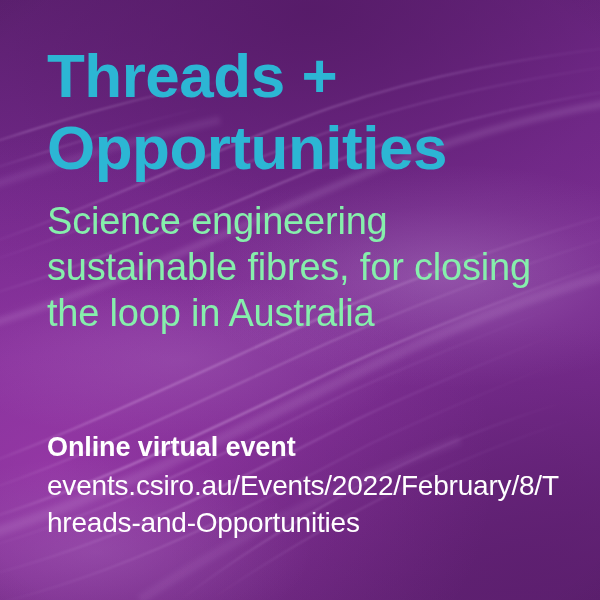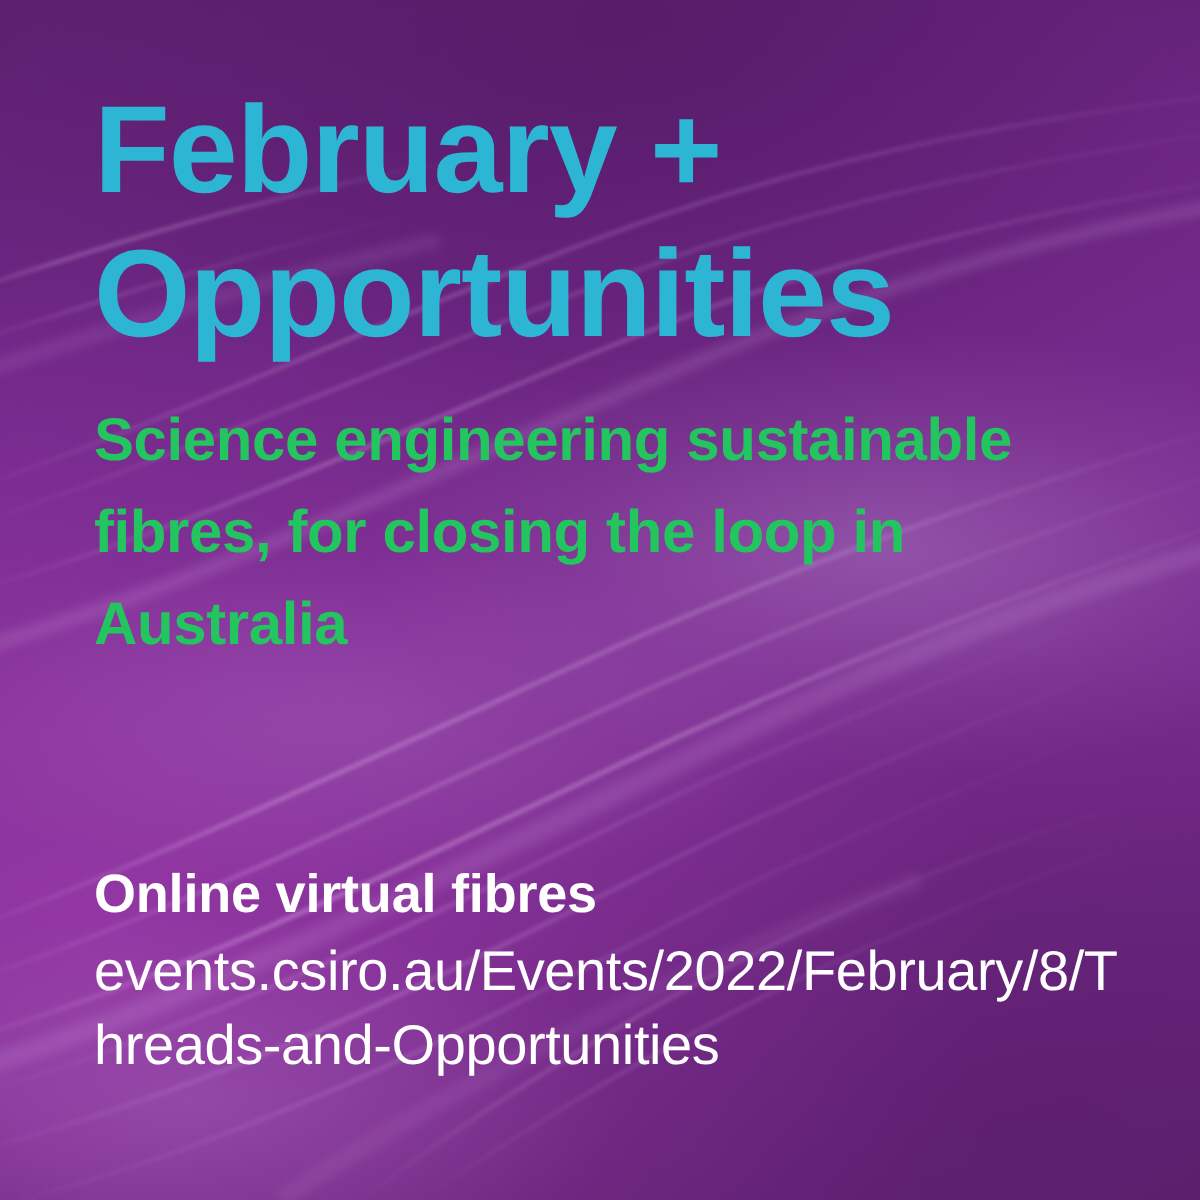--- a/index.html
+++ b/index.html
@@ -65,25 +65,25 @@
     letter-spacing: -0.5px;
     color: #2cb6d4;
     white-space: pre-line;
   }
   .subtitle {
     position: absolute;
     top: 198px;
     left: 0;
     margin: 0;
     width: 510px;
-    font-size: 30px;
+    font-size: 38px;
     line-height: 46px;
-    font-weight: 700;
+    font-weight: 400;
     letter-spacing: -0.2px;
-    color: #22c55e;
+    color: #86efac;
   }
   .event-date {
     position: absolute;
     top: 379px;
     left: 0;
     margin: 0;
     font-size: 35px;
     line-height: 40px;
     font-weight: 600;
     letter-spacing: -0.3px;
@@ -173,24 +173,24 @@
       <path d="M-30,330 C120,288 260,214 390,164 C490,126 570,108 640,98" stroke="#d7b8ec" stroke-opacity="0.30" stroke-width="7" fill="none"></path>
       <path d="M-30,540 C110,498 250,424 380,362 C480,314 570,284 640,266" stroke="#d7b8ec" stroke-opacity="0.26" stroke-width="10" fill="none"></path>
       <path d="M-40,196 C50,166 130,140 220,120" stroke="#cda6e6" stroke-opacity="0.22" stroke-width="8" fill="none"></path>
       <path d="M140,600 C240,534 350,480 460,440" stroke="#c9a0e2" stroke-opacity="0.18" stroke-width="9" fill="none"></path>
     </g>
   </svg>
 
   <div class="bg-layer bg-vignette"></div>
 
   <div class="content">
-    <h1 class="headline">February +
+    <h1 class="headline">Threads +
 Opportunities</h1>
 
     <p class="subtitle">Science engineering sustainable fibres, for closing the loop in Australia</p>
 
 
-    <p class="event-mode">Online virtual fibres</p>
+    <p class="event-mode">Online virtual event</p>
 
     <p class="event-url">events.csiro.au/Events/2022/February/8/Threads-and-Opportunities</p>
   </div>
 
 </div>
 
 </body></html>

